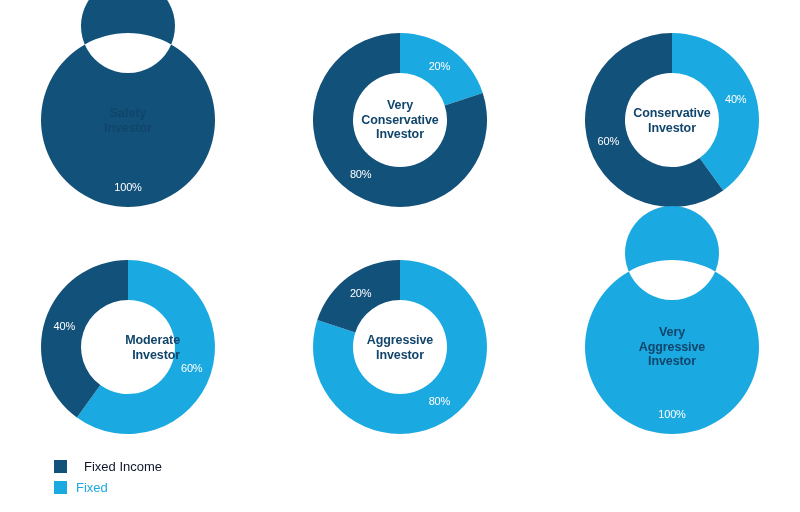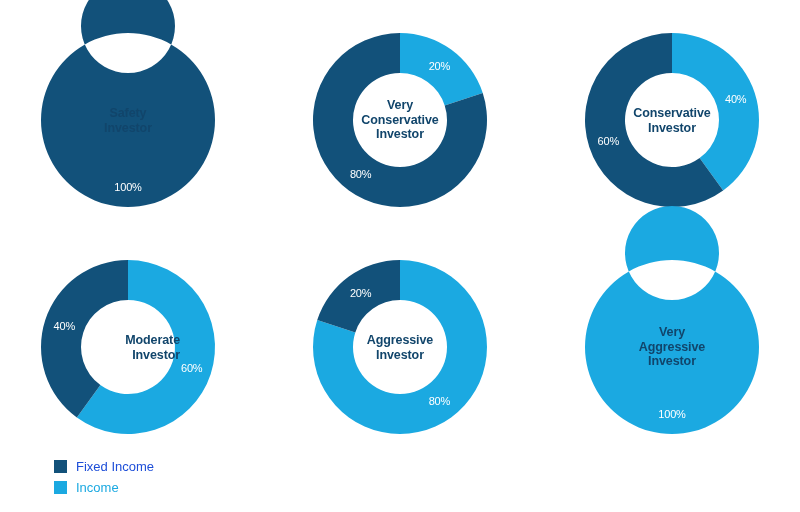--- a/index.html
+++ b/index.html
@@ -153,20 +153,20 @@
         <div class="center-label" style="color: rgb(17, 69, 107);">
           <div>Very</div>
           <div>Aggressive</div>
           <div>Investor</div>
         </div>
       </div>
     </div>
   <div class="legend" id="legend">
       <div class="legend-row">
         <span class="legend-swatch" style="background: rgb(18, 81, 122);"></span>
-        <span class="legend-text" style="color: #1d4ed8;">Fixed Income</span>
+        <span class="legend-text" style="color: #0f172a; margin-left: 8px;">Fixed Income</span>
       </div>
       <div class="legend-row">
         <span class="legend-swatch" style="background: rgb(27, 169, 225);"></span>
-        <span class="legend-text" style="color: rgb(27, 169, 225);">Income</span>
+        <span class="legend-text" style="color: rgb(27, 169, 225);">Fixed</span>
       </div>
     </div>
 </div>
 
 </body></html>

